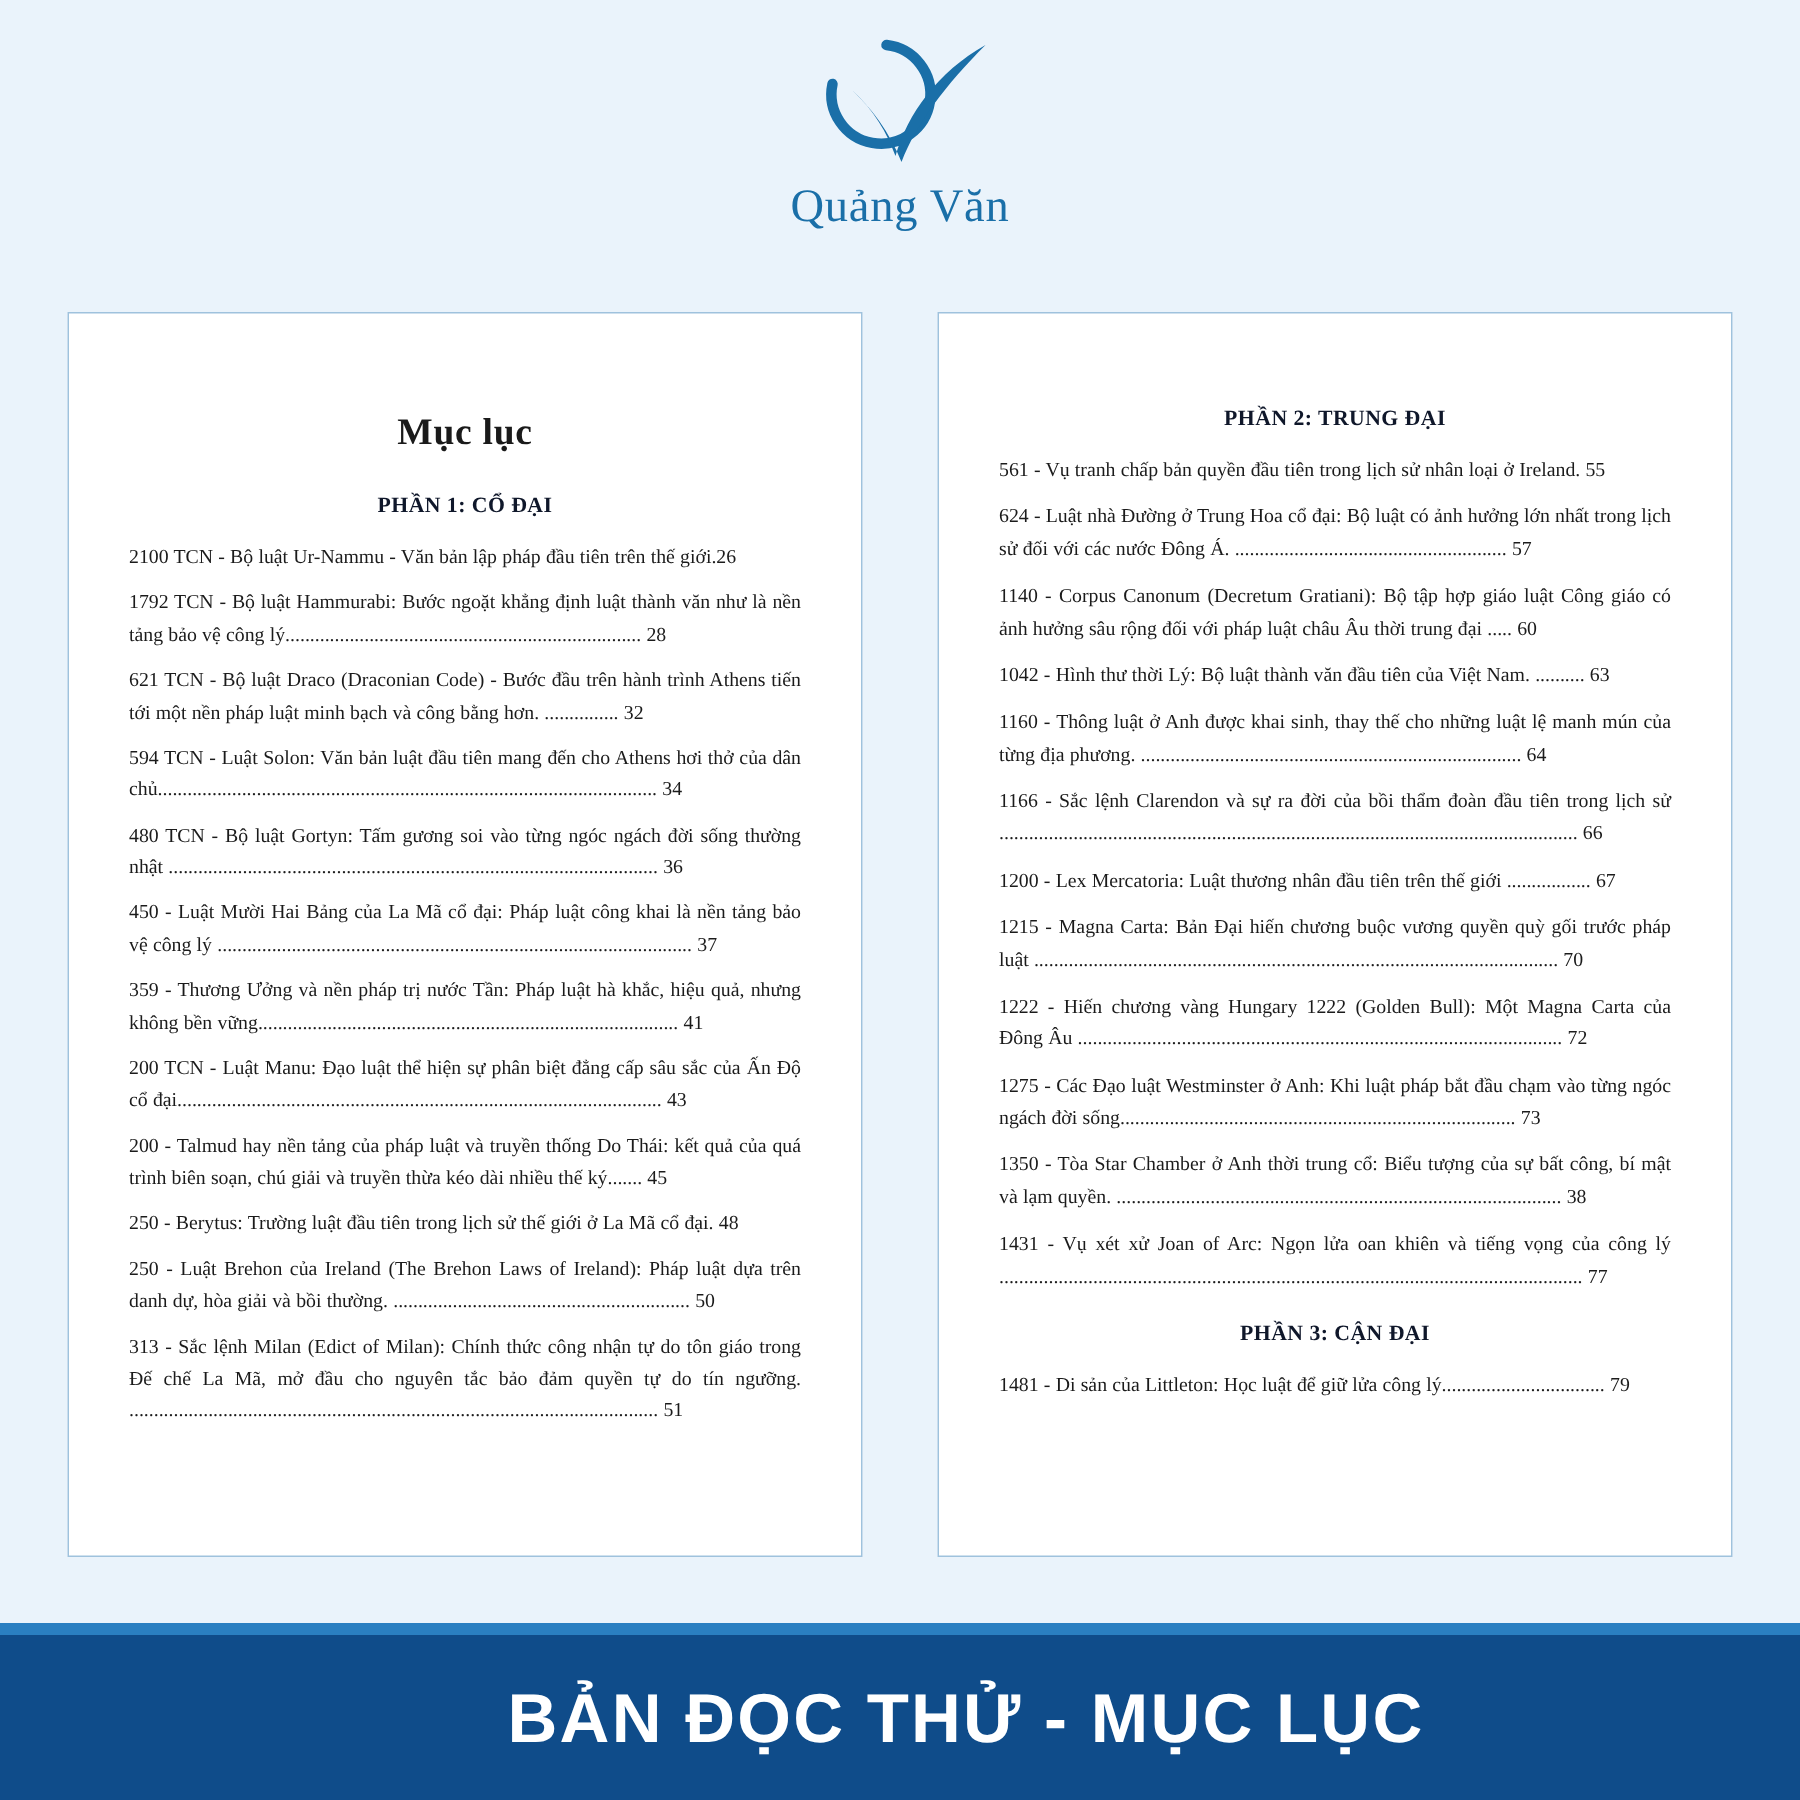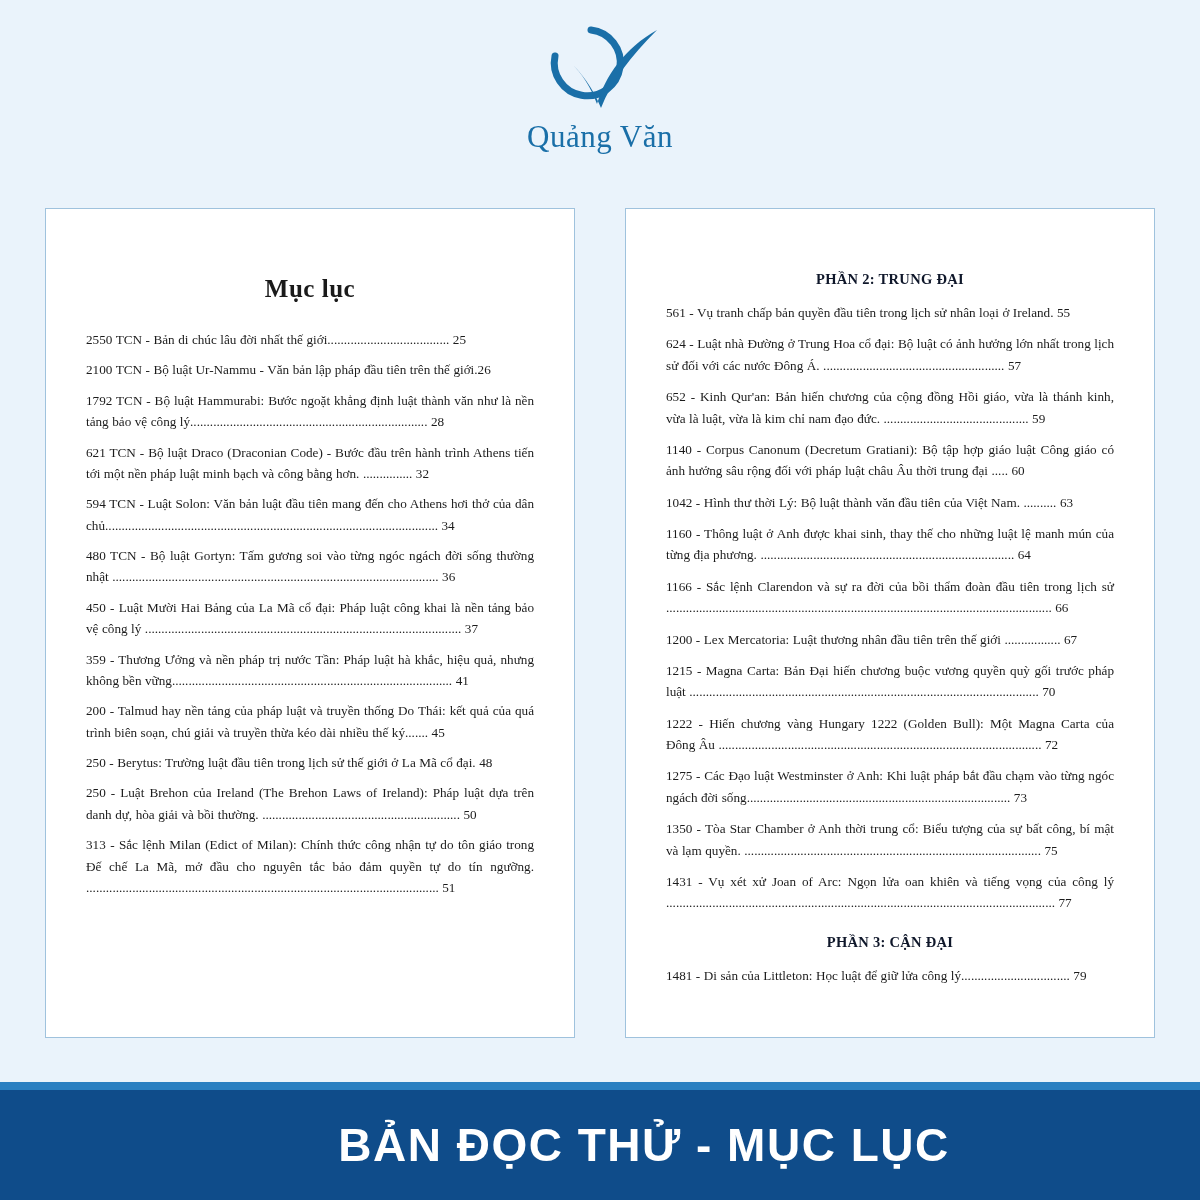--- a/index.html
+++ b/index.html
@@ -141,50 +141,50 @@
         <path d="M33 38 C48 52 56 66 62 82 C70 54 90 26 122 8 C96 34 76 60 66 86 C58 66 46 50 33 38 Z" fill="#1a6fa8"></path>
       </svg>
     </div>
     <div class="logo-text">Quảng Văn</div>
   </div>
 
   <div class="sheets">
 
     <div class="sheet left-sheet">
       <div class="toc-title">Mục lục</div>
+      <div class="part-heading">PHẦN 1: CỔ ĐẠI</div>
 
-      <div class="entry">2550 TCN - Bản di chúc lâu đời nhất thế giới..................................... 25</div>
       <div class="entry">2100 TCN - Bộ luật Ur-Nammu - Văn bản lập pháp đầu tiên trên thế giới.26</div>
       <div class="entry">1792 TCN - Bộ luật Hammurabi: Bước ngoặt khẳng định luật thành văn như là nền tảng bảo vệ công lý........................................................................ 28</div>
       <div class="entry">621 TCN - Bộ luật Draco (Draconian Code) - Bước đầu trên hành trình Athens tiến tới một nền pháp luật minh bạch và công bằng hơn. ............... 32</div>
       <div class="entry">594 TCN - Luật Solon: Văn bản luật đầu tiên mang đến cho Athens hơi thở của dân chủ..................................................................................................... 34</div>
       <div class="entry">480 TCN - Bộ luật Gortyn: Tấm gương soi vào từng ngóc ngách đời sống thường nhật ................................................................................................... 36</div>
       <div class="entry">450 - Luật Mười Hai Bảng của La Mã cổ đại: Pháp luật công khai là nền tảng bảo vệ công lý ................................................................................................ 37</div>
       <div class="entry">359 - Thương Ưởng và nền pháp trị nước Tần: Pháp luật hà khắc, hiệu quả, nhưng không bền vững..................................................................................... 41</div>
+      <div class="entry">200 TCN - Luật Manu: Đạo luật thể hiện sự phân biệt đẳng cấp sâu sắc của Ấn Độ cổ đại.................................................................................................. 43</div>
       <div class="entry">200 - Talmud hay nền tảng của pháp luật và truyền thống Do Thái: kết quả của quá trình biên soạn, chú giải và truyền thừa kéo dài nhiều thế ký....... 45</div>
       <div class="entry">250 - Berytus: Trường luật đầu tiên trong lịch sử thế giới ở La Mã cổ đại.  48</div>
       <div class="entry">250 - Luật Brehon của Ireland (The Brehon Laws of Ireland): Pháp luật dựa trên danh dự, hòa giải và bồi thường. ............................................................ 50</div>
       <div class="entry">313 - Sắc lệnh Milan (Edict of Milan): Chính thức công nhận tự do tôn giáo trong Đế chế La Mã, mở đầu cho nguyên tắc bảo đảm quyền tự do tín ngưỡng. ........................................................................................................... 51</div>
     </div>
 
     <div class="sheet right-sheet">
       <div class="part-heading">PHẦN 2: TRUNG ĐẠI</div>
 
       <div class="entry">561 - Vụ tranh chấp bản quyền đầu tiên trong lịch sử nhân loại ở Ireland. 55</div>
       <div class="entry">624 - Luật nhà Đường ở Trung Hoa cổ đại: Bộ luật có ảnh hưởng lớn nhất trong lịch sử đối với các nước Đông Á. ....................................................... 57</div>
-      <div class="entry">652 - Kinh Qur'an: Bản hiến chương của cộng đồng Hồi giáo, vừa là thánh kinh, vừa là luật, vừa là kim chỉ nam đạo đức. ............................................ 59</div>
       <div class="entry">1140 - Corpus Canonum (Decretum Gratiani): Bộ tập hợp giáo luật Công giáo có ảnh hưởng sâu rộng đối với pháp luật châu Âu thời trung đại ..... 60</div>
       <div class="entry">1042 - Hình thư thời Lý: Bộ luật thành văn đầu tiên của Việt Nam. .......... 63</div>
       <div class="entry">1160 - Thông luật ở Anh được khai sinh, thay thế cho những luật lệ manh mún của từng địa phương. ............................................................................. 64</div>
       <div class="entry">1166 - Sắc lệnh Clarendon và sự ra đời của bồi thẩm đoàn đầu tiên trong lịch sử ..................................................................................................................... 66</div>
       <div class="entry">1200 - Lex Mercatoria: Luật thương nhân đầu tiên trên thế giới ................. 67</div>
       <div class="entry">1215 - Magna Carta: Bản Đại hiến chương buộc vương quyền quỳ gối trước pháp luật .......................................................................................................... 70</div>
       <div class="entry">1222 - Hiến chương vàng Hungary 1222 (Golden Bull): Một Magna Carta của Đông Âu .................................................................................................. 72</div>
       <div class="entry">1275 - Các Đạo luật Westminster ở Anh: Khi luật pháp bắt đầu chạm vào từng ngóc ngách đời sống................................................................................ 73</div>
-      <div class="entry">1350 - Tòa Star Chamber ở Anh thời trung cổ: Biểu tượng của sự bất công, bí mật và lạm quyền. .......................................................................................... 75</div>
+      <div class="entry">1350 - Tòa Star Chamber ở Anh thời trung cổ: Biểu tượng của sự bất công, bí mật và lạm quyền. .......................................................................................... 38</div>
       <div class="entry">1431 - Vụ xét xử Joan of Arc: Ngọn lửa oan khiên và tiếng vọng của công lý ...................................................................................................................... 77</div>
 
       <div class="part-heading mid">PHẦN 3: CẬN ĐẠI</div>
 
       <div class="entry">1481 - Di sản của Littleton: Học luật để giữ lửa công lý................................. 79</div>
 
     </div>
 
   </div>
 

